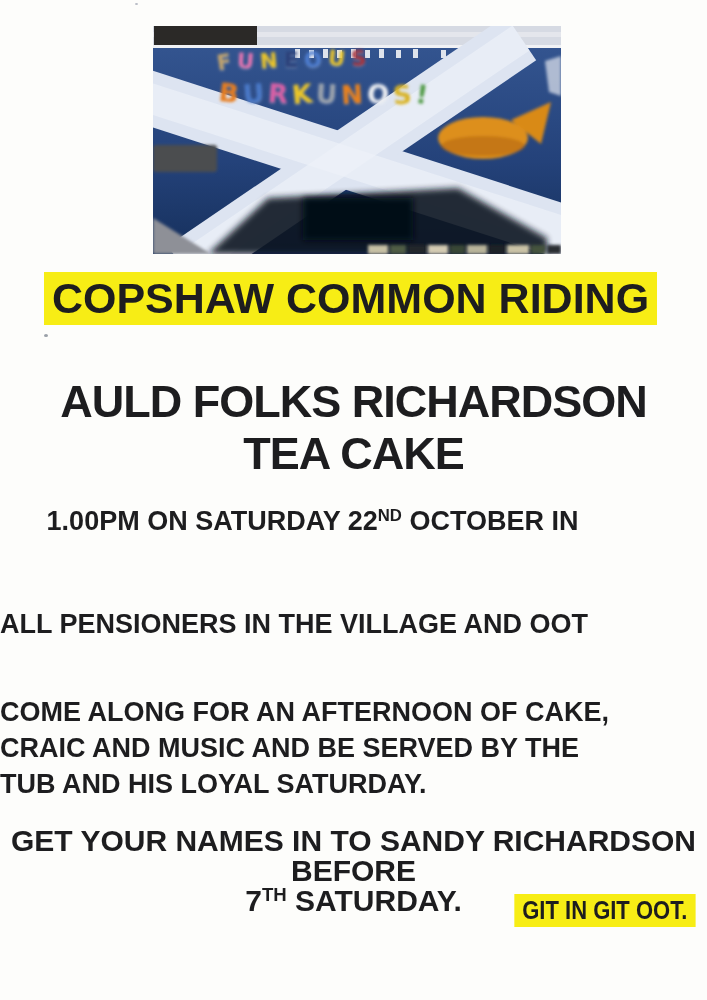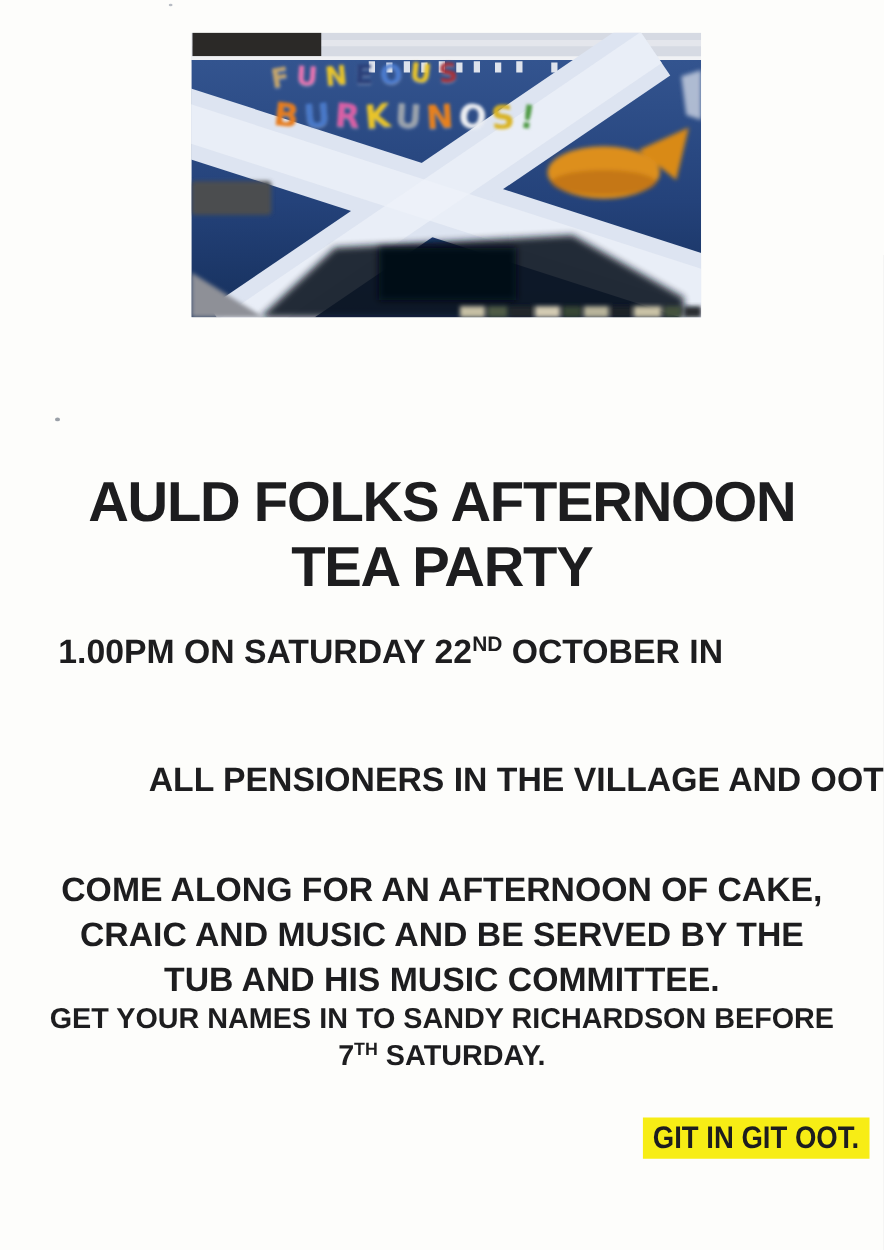--- a/index.html
+++ b/index.html
@@ -23,23 +23,23 @@
   .band-title {
     position:absolute; left:44px; top:272px; width:613px; height:53px;
     line-height:53px; text-align:center; font-size:43px; letter-spacing:0;
   }
   .heading {
     position:absolute; left:0; top:376px; width:707px;
     text-align:center; font-size:45px; line-height:52px; letter-spacing:-1px;
   }
   .when { position:absolute; left:0; top:503px; width:625px; text-align:center; font-size:27px; line-height:36px; }
   .venue { display:inline-block; padding:1px 8px; margin-top:5px; font-size:29px; transform:scaleX(0.88); }
-  .invite { position:absolute; left:0; top:606px; width:707px; text-align:right; font-size:27px; line-height:36px; }
-  .come { position:absolute; left:0; top:694px; width:707px; text-align:center; font-size:27px; line-height:36px; }
-  .names { position:absolute; left:0; top:799px; width:707px; text-align:center; font-size:23px; line-height:30px; }
+  .invite { position:absolute; left:0; top:606px; width:707px; text-align:left; font-size:27px; line-height:36px; }
+  .come { position:absolute; left:0; top:694px; width:707px; text-align:left; font-size:27px; line-height:36px; }
+  .names { position:absolute; left:0; top:826px; width:707px; text-align:center; font-size:30px; line-height:30px; }
   .footer-line { position:absolute; left:0; top:894px; width:707px; text-align:right; }
   .footer-badge { display:inline-block; padding:2px 9px; font-size:25px; transform:scaleX(0.88); }
   .sup { font-size:0.62em; position:relative; top:-0.55em; }
 </style>
 </head>
 <body>
 
 <div class="page" style="background-color: rgb(253, 253, 251); color: rgb(29, 29, 31);">
 
   <div class="speck" style="left:135px;top:3px;width:3px;height:2px;background:#b8bcc4;"></div>
@@ -116,38 +116,41 @@
           <rect x="354" y="219" width="22" height="9" fill="#c9c2a6"></rect>
         <rect x="378" y="219" width="14" height="9" fill="#44523e"></rect>
           <rect x="394" y="219" width="14" height="9" fill="#2a2d32"></rect>
       </g>
     </svg>
 
     <div class="letters letters-row1"><span style="color: rgb(194, 163, 107); transform: rotate(-8deg);">F</span><span style="color: rgb(230, 115, 176); transform: rotate(5deg);">U</span><span style="color: rgb(233, 196, 40); transform: rotate(-4deg);">N</span><span style="color: rgb(42, 63, 120); transform: rotate(2deg);">E</span><span style="color: rgb(74, 123, 208); transform: rotate(-6deg);">O</span><span style="color: rgb(233, 196, 40); transform: rotate(8deg);">U</span><span style="color: rgb(168, 48, 56); transform: rotate(-3deg);">S</span></div>
     <div class="letters letters-row2"><span style="color: rgb(230, 124, 30); transform: rotate(6deg);">B</span><span style="color: rgb(72, 120, 200); transform: rotate(-5deg);">U</span><span style="color: rgb(217, 95, 165); transform: rotate(4deg);">R</span><span style="color: rgb(233, 196, 40); transform: rotate(-6deg);">K</span><span style="color: rgb(154, 162, 172); transform: rotate(3deg);">U</span><span style="color: rgb(230, 128, 30); transform: rotate(-4deg);">N</span><span style="color: rgb(236, 238, 242); transform: rotate(6deg);">O</span><span style="color: rgb(216, 178, 34); transform: rotate(-5deg);">S</span><span style="color: rgb(79, 154, 70); transform: rotate(8deg);">!</span></div>
   </div>
 
+  <div class="band-title" style="background-color: rgb(247, 237, 21);">
+    <span>COPSHAW COMMON RIDING</span>
+  </div>
 
   <div class="heading">
-    <div>AULD FOLKS AFTERNOON</div>
-    <div>TEA PARTY</div>
+    <div>AULD FOLKS RICHARDSON</div>
+    <div>TEA CAKE</div>
   </div>
 
   <div class="when">
     <div><span>1.00PM ON SATURDAY 22</span><span class="sup">ND</span><span> OCTOBER IN</span></div>
   </div>
 
   <div class="invite">
     <div>ALL PENSIONERS IN THE VILLAGE AND OOT</div>
   </div>
 
   <div class="come">
     <div>COME ALONG FOR AN AFTERNOON OF CAKE,</div>
     <div>CRAIC AND MUSIC AND BE SERVED BY THE</div>
-    <div>TUB AND HIS MUSIC COMMITTEE.</div>
+    <div>TUB AND HIS LOYAL SATURDAY.</div>
   </div>
 
   <div class="names">
     <div>GET YOUR NAMES IN TO SANDY RICHARDSON BEFORE</div>
     <div><span>7</span><span class="sup">TH</span><span> SATURDAY.</span></div>
   </div>
 
   <div class="footer-line">
     <span class="footer-badge" style="background-color: rgb(247, 237, 21);">GIT IN GIT OOT.</span>
   </div>

